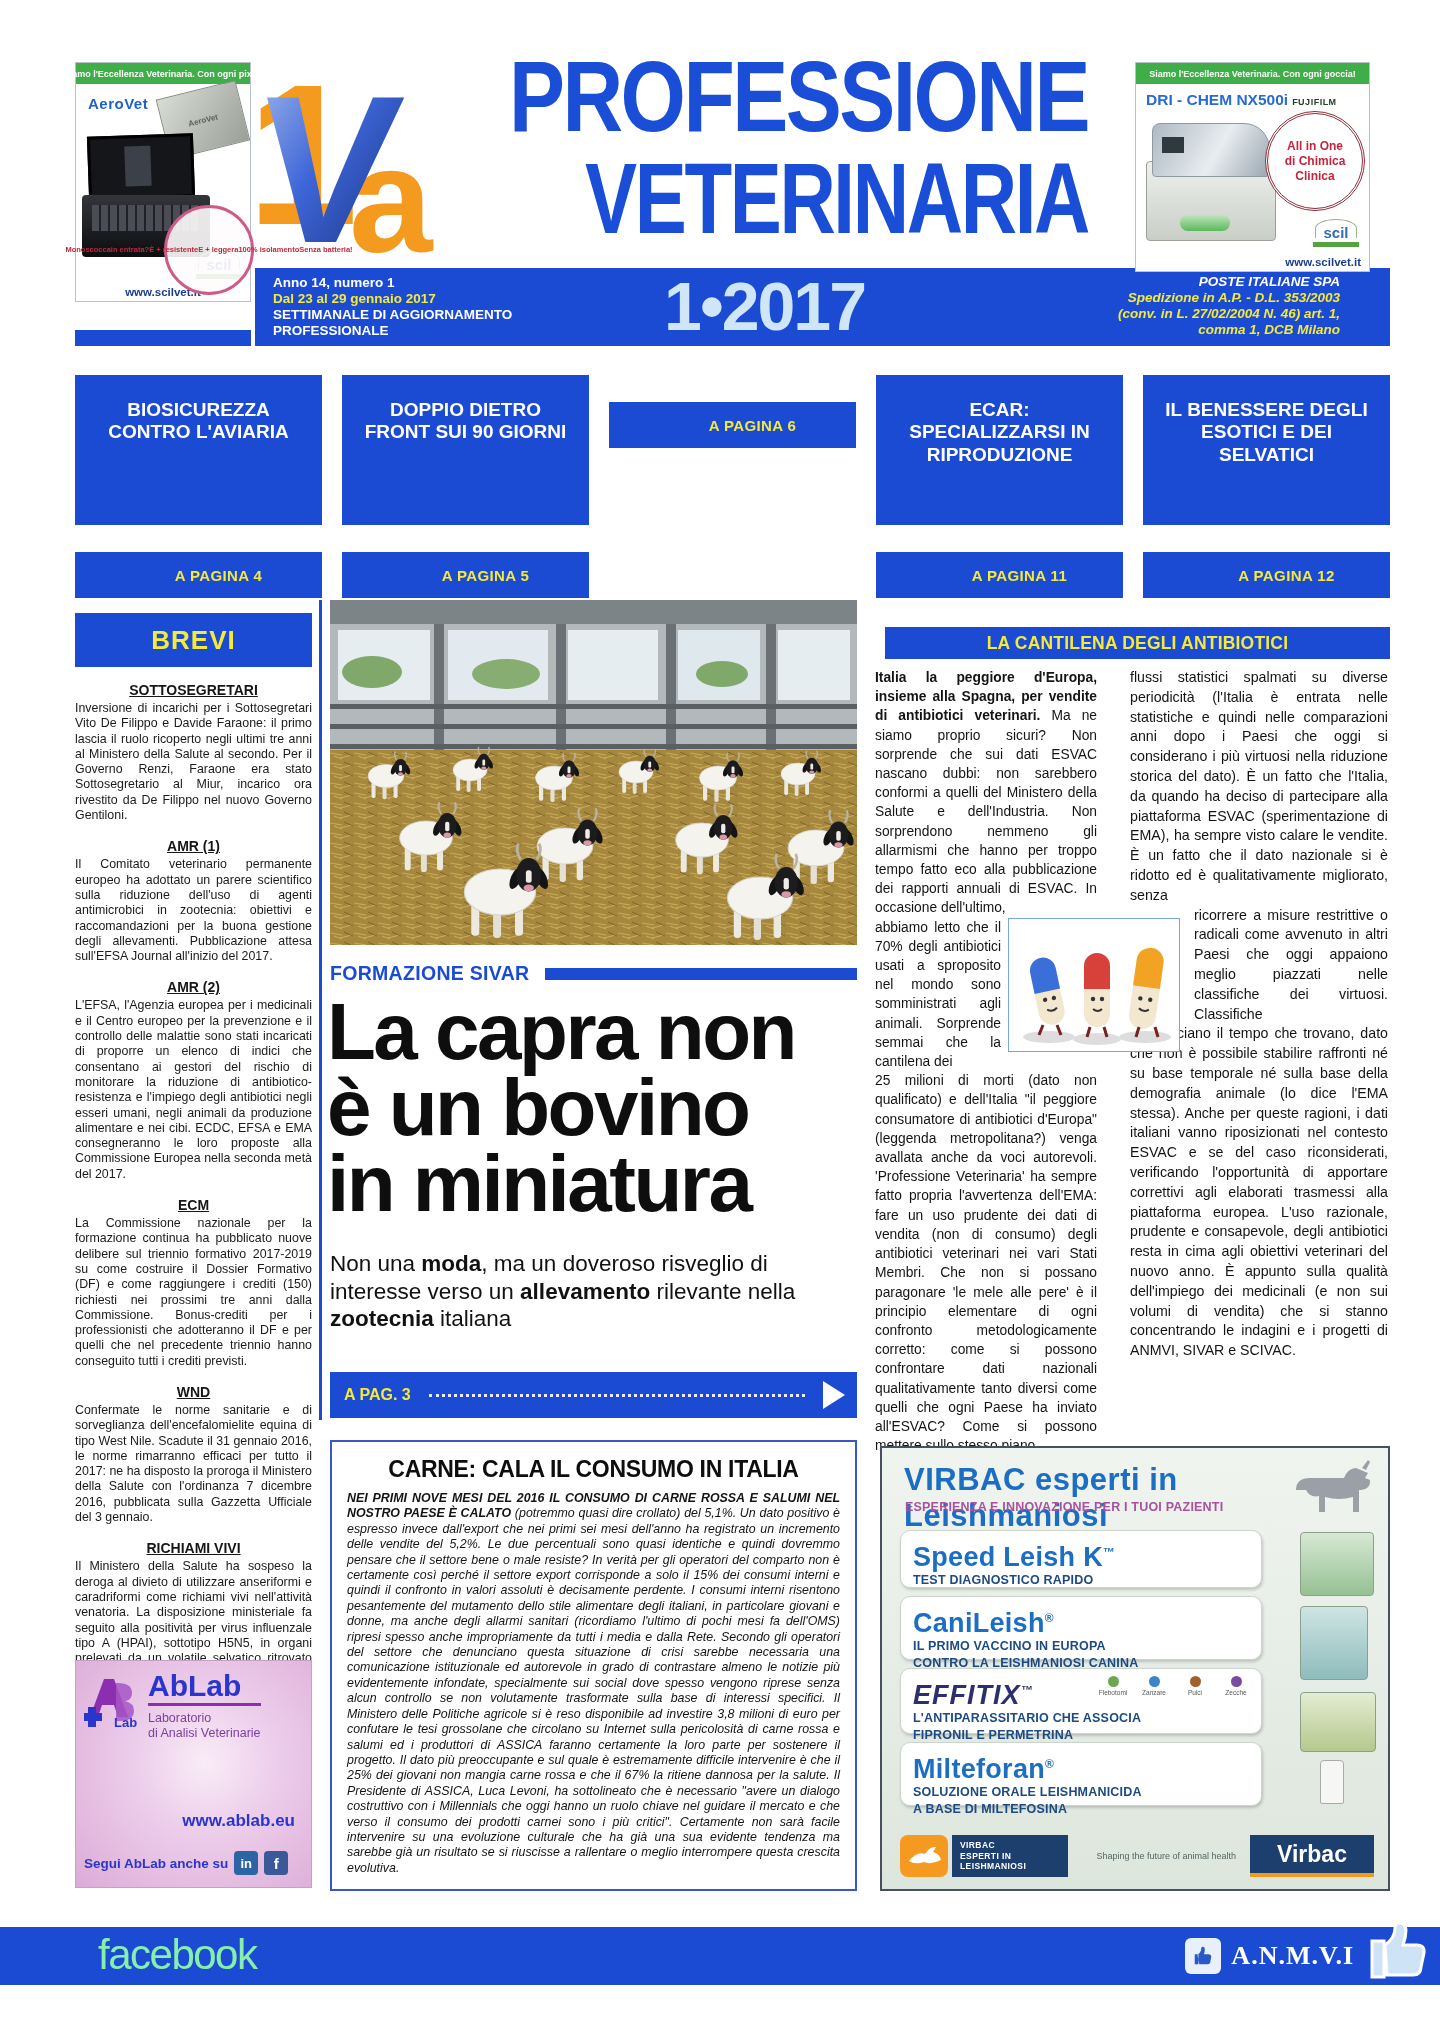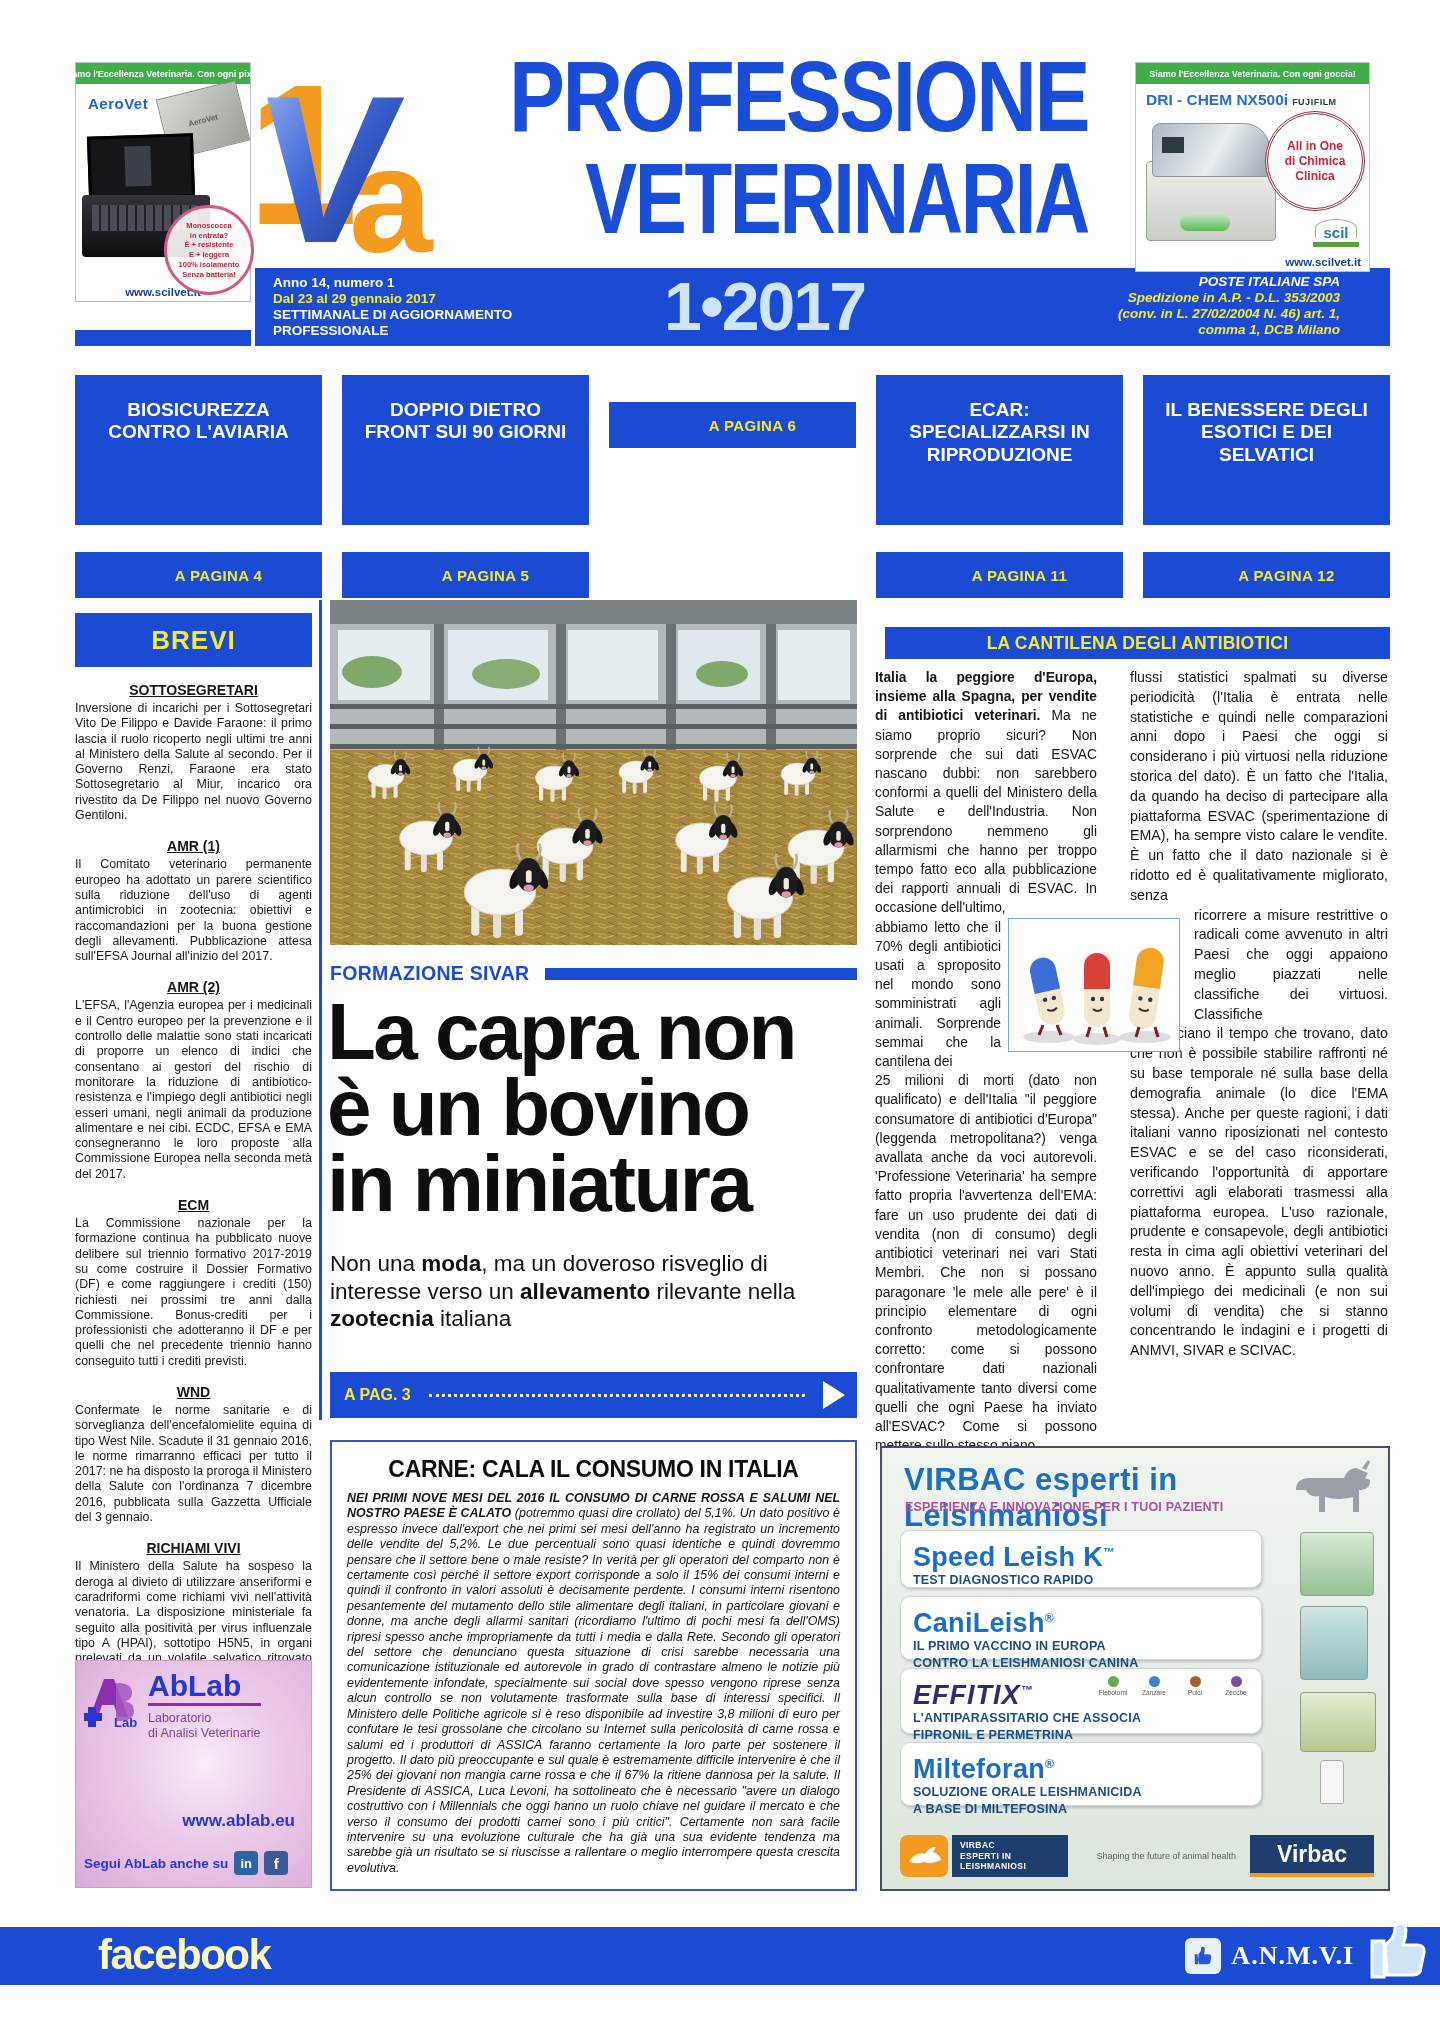--- a/index.html
+++ b/index.html
@@ -24,21 +24,21 @@
         display:flex;align-items:center;justify-content:center;}
   .chip span{font-size:8px;color:#5a605a;font-weight:bold;}
   .case-screen{position:absolute;left:12px;top:72px;width:100px;height:58px;background:#15161a;
                border:3px solid #000;transform:rotate(-2deg);}
   .case-screen::after{content:"";position:absolute;left:34px;top:8px;width:26px;height:40px;background:#3c4048;}
   .case-base{position:absolute;left:6px;top:132px;width:128px;height:62px;
              background:linear-gradient(#33353b,#0c0d0f);border-radius:4px;}
   .case-base::after{content:"";position:absolute;left:10px;top:10px;right:10px;height:26px;
              background:repeating-linear-gradient(90deg,#4a4d55 0 7px,#202227 7px 9px);}
   .bubble{position:absolute;left:88px;top:142px;width:84px;height:84px;border-radius:50%;
-          border:3px solid #cf5a88;background:rgba(255,252,253,.9);display:flex;flex-direction:column;
+          border:3px solid #cf5a88;background:rgba(255,252,253,.9);display:flex;flex-direction:row;
           align-items:center;justify-content:center;z-index:2;}
   .bubble div{font-size:7.5px;line-height:1.3;color:#c2263d;font-weight:bold;white-space:nowrap;}
   .scil{position:absolute;display:flex;flex-direction:column;align-items:center;}
   .scil-left{right:8px;bottom:22px;}
   .scil-right{right:10px;bottom:24px;}
   .scil-dome{width:40px;height:18px;border:1.5px solid #9ab08f;border-bottom:none;
              border-radius:40px 40px 0 0 / 18px 18px 0 0;}
   .scil-word{font-size:15px;font-weight:bold;color:#2f6db8;line-height:14px;margin-top:-12px;}
   .scil-bar{width:46px;height:5px;background:#57a33f;margin-top:2px;}
   .ad-url{position:absolute;bottom:3px;font-size:11.5px;font-weight:bold;color:#1b3f8f;}
@@ -168,21 +168,21 @@
   .v-badge-navy{width:116px;height:42px;background:#1c3f6e;color:#fff;display:flex;flex-direction:column;
                 justify-content:center;padding-left:8px;box-sizing:border-box;margin-left:4px;}
   .v-badge-navy div{font-size:8.5px;font-weight:bold;line-height:10.5px;letter-spacing:.4px;}
   .v-tag{position:absolute;right:152px;bottom:28px;font-size:9px;color:#566;}
   .v-brand{position:absolute;right:14px;bottom:12px;width:124px;height:42px;background:#1c3f6e;color:#fff;
            display:flex;align-items:center;justify-content:center;font-size:23px;font-weight:bold;
            border-bottom:4px solid #f59a20;box-sizing:border-box;}
 
   
   .footer{position:absolute;left:0;top:1927px;width:1440px;height:58px;background:var(--blue);}
-  .fb-logo{position:absolute;left:98px;top:4px;font-size:42px;font-weight:bold;color:#fef9c3;letter-spacing:-1.5px;}
+  .fb-logo{position:absolute;left:98px;top:4px;font-size:42px;font-weight:normal;color:#86efac;letter-spacing:-1.5px;}
   .anmvi{position:absolute;right:86px;top:11px;display:flex;align-items:center;gap:10px;}
   .anmvi-box{width:36px;height:36px;background:#e8f1fb;border-radius:6px;display:flex;
              align-items:center;justify-content:center;}
   .anmvi-text{color:#fff;font-size:26px;font-weight:bold;font-family:"Liberation Serif",serif;letter-spacing:1px;}
   .big-thumb{position:absolute;right:8px;top:-18px;}
 </style>
 </head>
 <body>
 
 <div class="page">

